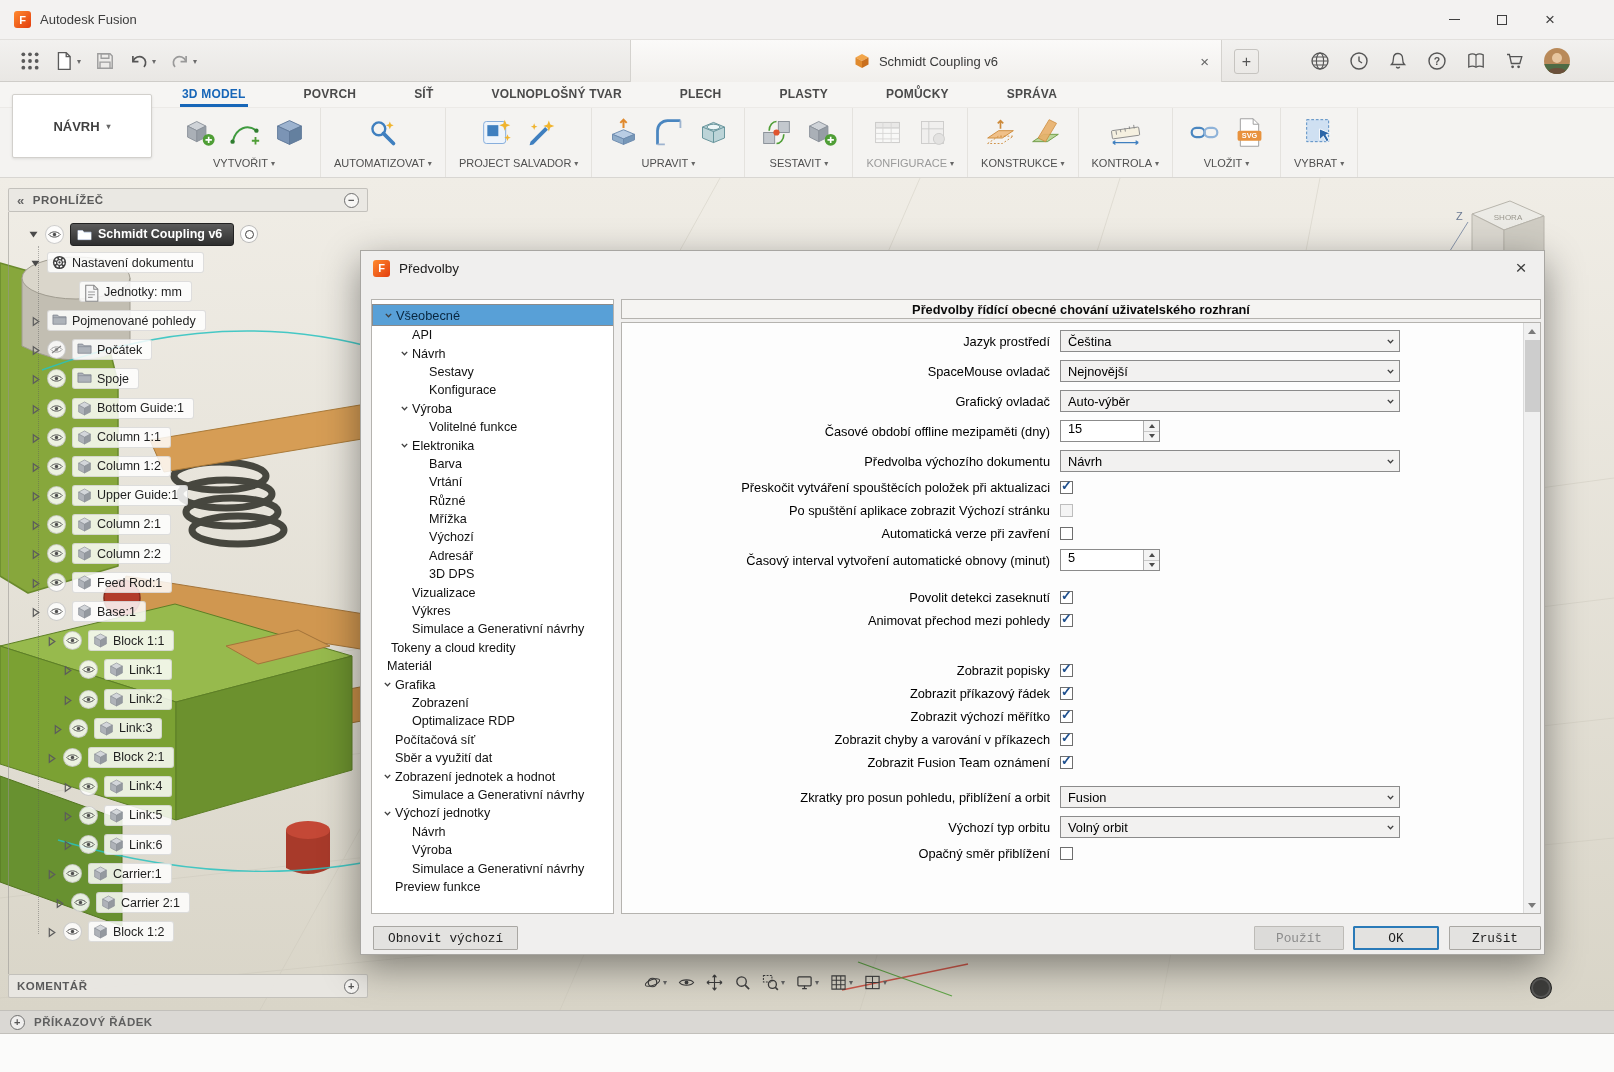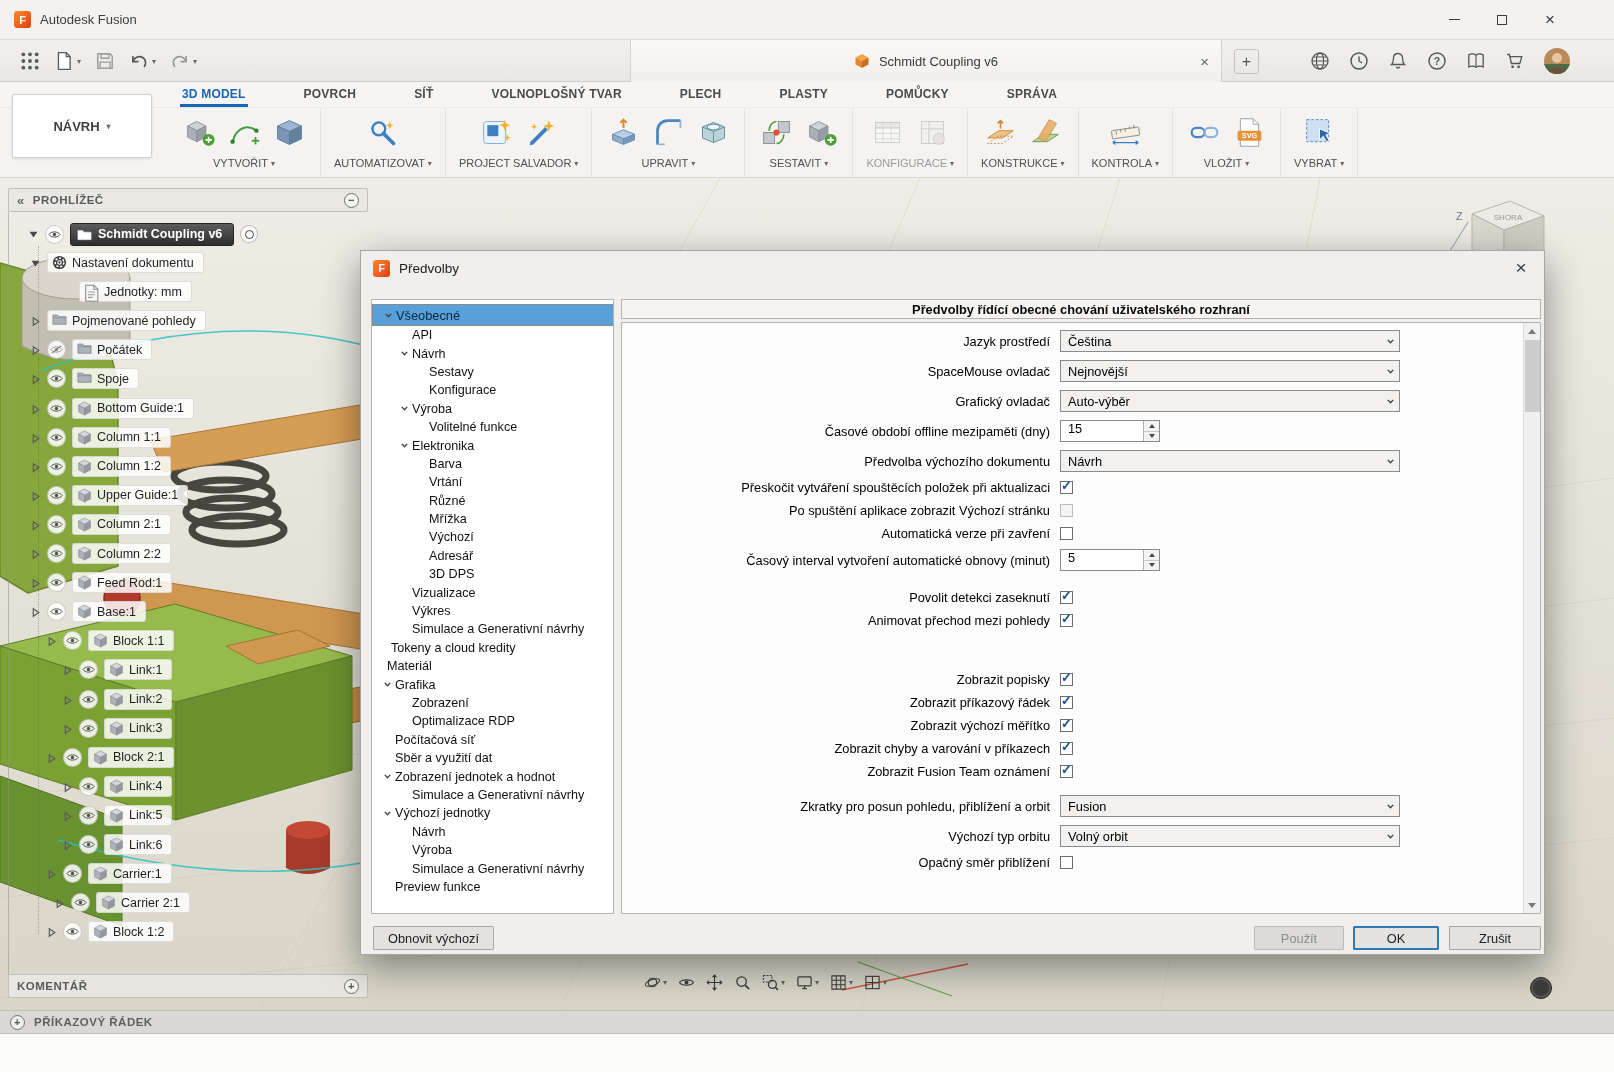--- a/index.html
+++ b/index.html
@@ -140,21 +140,21 @@
   .cb{width:13px;height:13px;background:#fff;border:1px solid #6e6e6e;position:relative;flex:0 0 auto}
   .cb.on::after{content:"✓";position:absolute;left:0;top:-4px;font-size:13px;font-weight:bold;color:#20518f}
   .cb.dis{border-color:#bdbdbd;background:#f4f4f4}
   .dlg-scroll{width:17px;background:#f0f0f0;border-left:1px solid #dcdcdc;position:relative;flex:0 0 auto}
   .sc-up,.sc-down{position:absolute;left:0;width:100%;height:16px;display:flex;align-items:center;justify-content:center}
   .sc-up{top:0}.sc-down{bottom:0}
   .sc-up::after{content:"";border-left:4px solid transparent;border-right:4px solid transparent;border-bottom:5px solid #7a7a7a}
   .sc-down::after{content:"";border-left:4px solid transparent;border-right:4px solid transparent;border-top:5px solid #7a7a7a}
   .sc-thumb{position:absolute;left:1px;top:17px;width:15px;height:72px;background:#cdcdcd}
   .btn{position:absolute;height:24px;padding:0 14px;background:#e3e2e0;border:1px solid #a9a7a3;
-       font-size:12.8px;color:#1d1d1d;font-family:Liberation Sans, sans-serif;border-radius:1px}
+       font-size:12.8px;color:#1d1d1d;font-family:Liberation Mono, monospace;border-radius:1px}
   .btn-restore{left:12px;top:675px}
   .btn-apply{left:893px;top:675px;width:90px;color:#8c8c8c;background:#dcdbd9;border-color:#bdbbb7}
   .btn-ok{left:992px;top:675px;width:86px;border:1px solid #2a7ab8;box-shadow:inset 0 0 0 1px #2a7ab8}
   .btn-cancel{left:1088px;top:675px;width:92px}
 </style>
 </head>
 <body>
 
 <div id="app">
 
@@ -866,21 +866,21 @@
           </span>
           <span class="b-chip">
           <span class="b-ic"><svg viewBox="0 0 16 16">
                 <path d="M8 1 14.3 4.4 8 7.8 1.7 4.4Z" fill="#d3d6da" stroke="#8b9097" stroke-width=".7"></path>
                 <path d="M1.7 4.4 8 7.8V15L1.7 11.6Z" fill="#aeb2b8" stroke="#8b9097" stroke-width=".7"></path>
                 <path d="M14.3 4.4 8 7.8V15l6.3-3.4Z" fill="#94999f" stroke="#8b9097" stroke-width=".7"></path>
               </svg></span>
           <span class="b-label">Link:2</span>
         </span>
         </div>
-        <div class="b-row" style="top:539.6px;left:62px">
+        <div class="b-row" style="top:539.6px;left:52px">
           <span class="b-tri"><svg viewBox="0 0 10 10">
               <path d="M3 1.6 8 5 3 8.4Z" fill="none" stroke="#5c5c5c" stroke-width="1.1"></path>
             </svg></span>
           <span class="b-eye">
             <svg viewBox="0 0 16 11">
               <path d="M1 5.5C4.2 1.2 11.8 1.2 15 5.5 11.8 9.8 4.2 9.8 1 5.5Z" fill="none" stroke="#4f4f4f" stroke-width="1.2"></path>
               <circle cx="8" cy="5.5" r="2.1" fill="#4f4f4f"></circle>
             </svg>
           </span>
           <span class="b-chip">
@@ -1338,21 +1338,21 @@
            </div>
      </div>
           <div class="f-row checkbox" style="margin-top:11px">
        <label class="f-label">Povolit detekci zaseknutí</label>
             <span class="cb on"></span>
      </div>
           <div class="f-row checkbox">
        <label class="f-label">Animovat přechod mezi pohledy</label>
             <span class="cb on"></span>
      </div>
-          <div class="f-row checkbox" style="margin-top:36px">
+          <div class="f-row checkbox" style="margin-top:27px">
        <label class="f-label">Zobrazit popisky</label>
             <span class="cb on"></span>
      </div>
           <div class="f-row checkbox">
        <label class="f-label">Zobrazit příkazový řádek</label>
             <span class="cb on"></span>
      </div>
           <div class="f-row checkbox">
        <label class="f-label">Zobrazit výchozí měřítko</label>
             <span class="cb on"></span>

